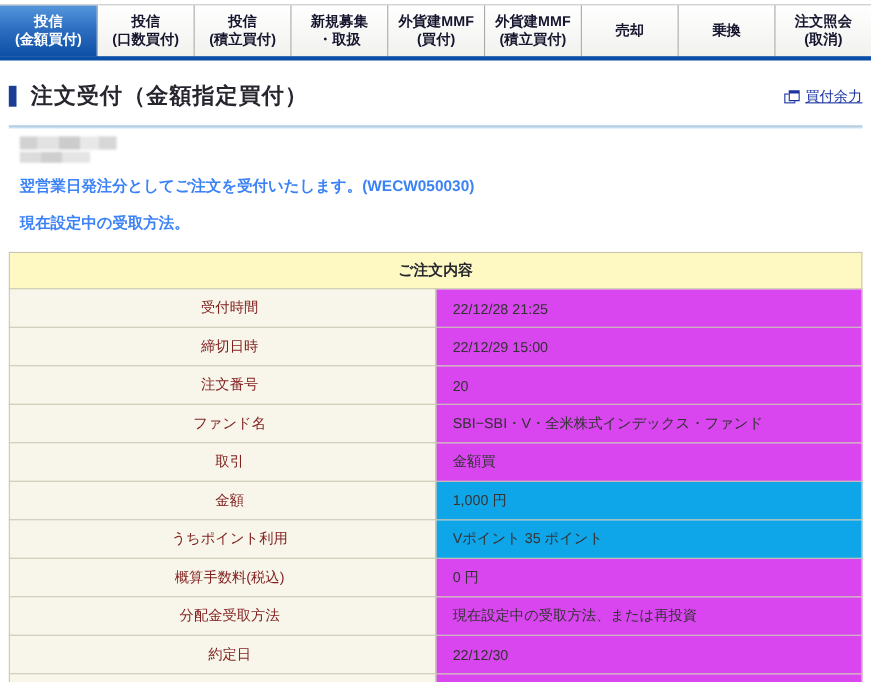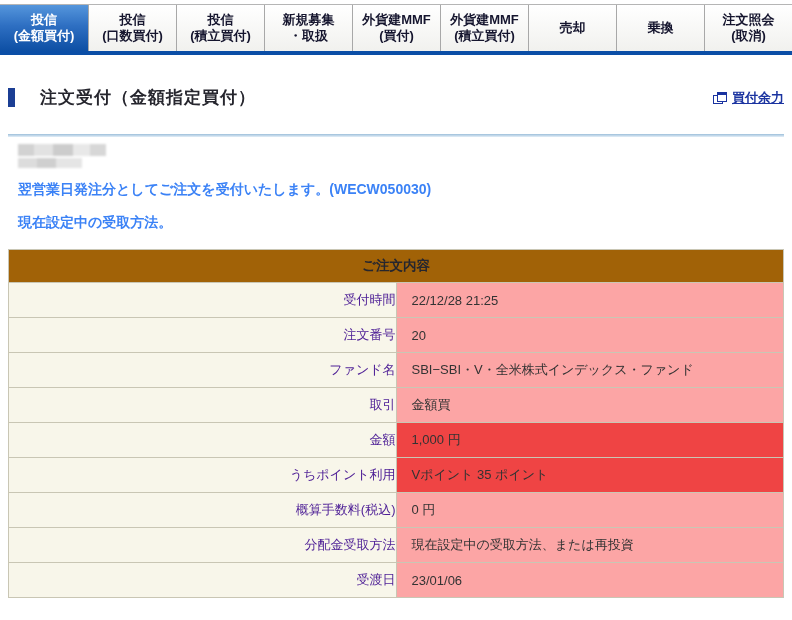--- a/index.html
+++ b/index.html
@@ -31,24 +31,24 @@
     background:linear-gradient(#5596dc 0%,#2e6fc2 45%,#0d4fa4 100%);
     color:#fff;
     border-left:none;
   }
   .tab-underline { height:4px; background:#0b4ea6; }
 
   
   .page-header { padding:15px 8px 0 8px; }
   .title-row { display:flex; align-items:center; }
   .title-accent { width:7px; height:19px; background:#1b3e94; margin-right:9px; flex:none; }
-  .page-title { margin:16px; font-size:17px; font-weight:bold; color:#26262e; letter-spacing:1px; }
+  .page-title { margin:4px; font-size:20px; font-weight:bold; color:#26262e; letter-spacing:1px; }
   .power-link {
     margin-left:auto; display:flex; align-items:center; gap:5px;
-    color:#1a33a0; font-size:13px; font-weight:bold;
+    color:#1a33a0; font-size:13px; font-weight:normal;
     text-decoration:underline; cursor:pointer;
   }
   .win-icon { position:relative; width:14px; height:12px; flex:none; display:inline-block; }
   .win-icon .back  { position:absolute; left:0; bottom:0; width:8px; height:7px; border:1px solid #1a33a0; }
   .win-icon .front { position:absolute; right:0; top:0; width:8px; height:6px; border:1px solid #1a33a0; border-top-width:3px; background:#fff; }
   .title-underline { margin-top:9px; height:3px; background:linear-gradient(#9dbfda,#e4eff8); }
 
   
   .redacted { margin:7px 0 0 18px; filter:blur(1px); }
   .redacted .r1 {
@@ -66,30 +66,30 @@
   
   .order-table {
     border-collapse:collapse;
     margin:17px 8px 0 8px;
     width:776px;
     font-size:13px;
     table-layout:fixed;
   }
   .order-table th, .order-table td { border:1px solid #c9c6b4; vertical-align:middle; }
   .order-table thead th {
-    background:#a16207; height:30px;
+    background:#fef9c3; height:30px;
     font-size:13.5px; font-weight:bold; color:#26262e; text-align:center;
   }
   .order-table tbody th {
     background:#f8f6ea; width:196px; height:34px;
-    font-weight:normal; text-align:right; color:#4c1d95;
+    font-weight:normal; text-align:center; color:#7f1d1d;
     padding:0 0 0 13px;
   }
-  .order-table tbody td { background:#fca5a5; padding:0 0 0 15px; color:#333; }
-  .order-table tr.highlight td { background:#ef4444; }
+  .order-table tbody td { background:#d946ef; padding:0 0 0 15px; color:#333; }
+  .order-table tr.highlight td { background:#0ea5e9; }
 </style>
 </head>
 <body>
 
 <nav class="tabbar">
   <div class="tab selected"><span>投信
 (金額買付)</span></div>
   <div class="tab"><span>投信
 (口数買付)</span></div>
   <div class="tab"><span>投信
@@ -135,20 +135,24 @@
     <tr>
       <th colspan="2">ご注文内容</th>
     </tr>
   </thead>
   <tbody>
     <tr>
       <th>受付時間</th>
       <td>22/12/28 21:25</td>
     </tr>
     <tr>
+      <th>締切日時</th>
+      <td>22/12/29 15:00</td>
+    </tr>
+    <tr>
       <th>注文番号</th>
       <td>20</td>
     </tr>
     <tr>
       <th>ファンド名</th>
       <td>SBI−SBI・V・全米株式インデックス・ファンド</td>
     </tr>
     <tr>
       <th>取引</th>
       <td>金額買</td>
@@ -163,17 +167,21 @@
     </tr>
     <tr>
       <th>概算手数料(税込)</th>
       <td>0 円</td>
     </tr>
     <tr>
       <th>分配金受取方法</th>
       <td>現在設定中の受取方法、または再投資</td>
     </tr>
     <tr>
+      <th>約定日</th>
+      <td>22/12/30</td>
+    </tr>
+    <tr>
       <th>受渡日</th>
       <td>23/01/06</td>
     </tr>
   </tbody>
 </table>
 
 </body></html>

